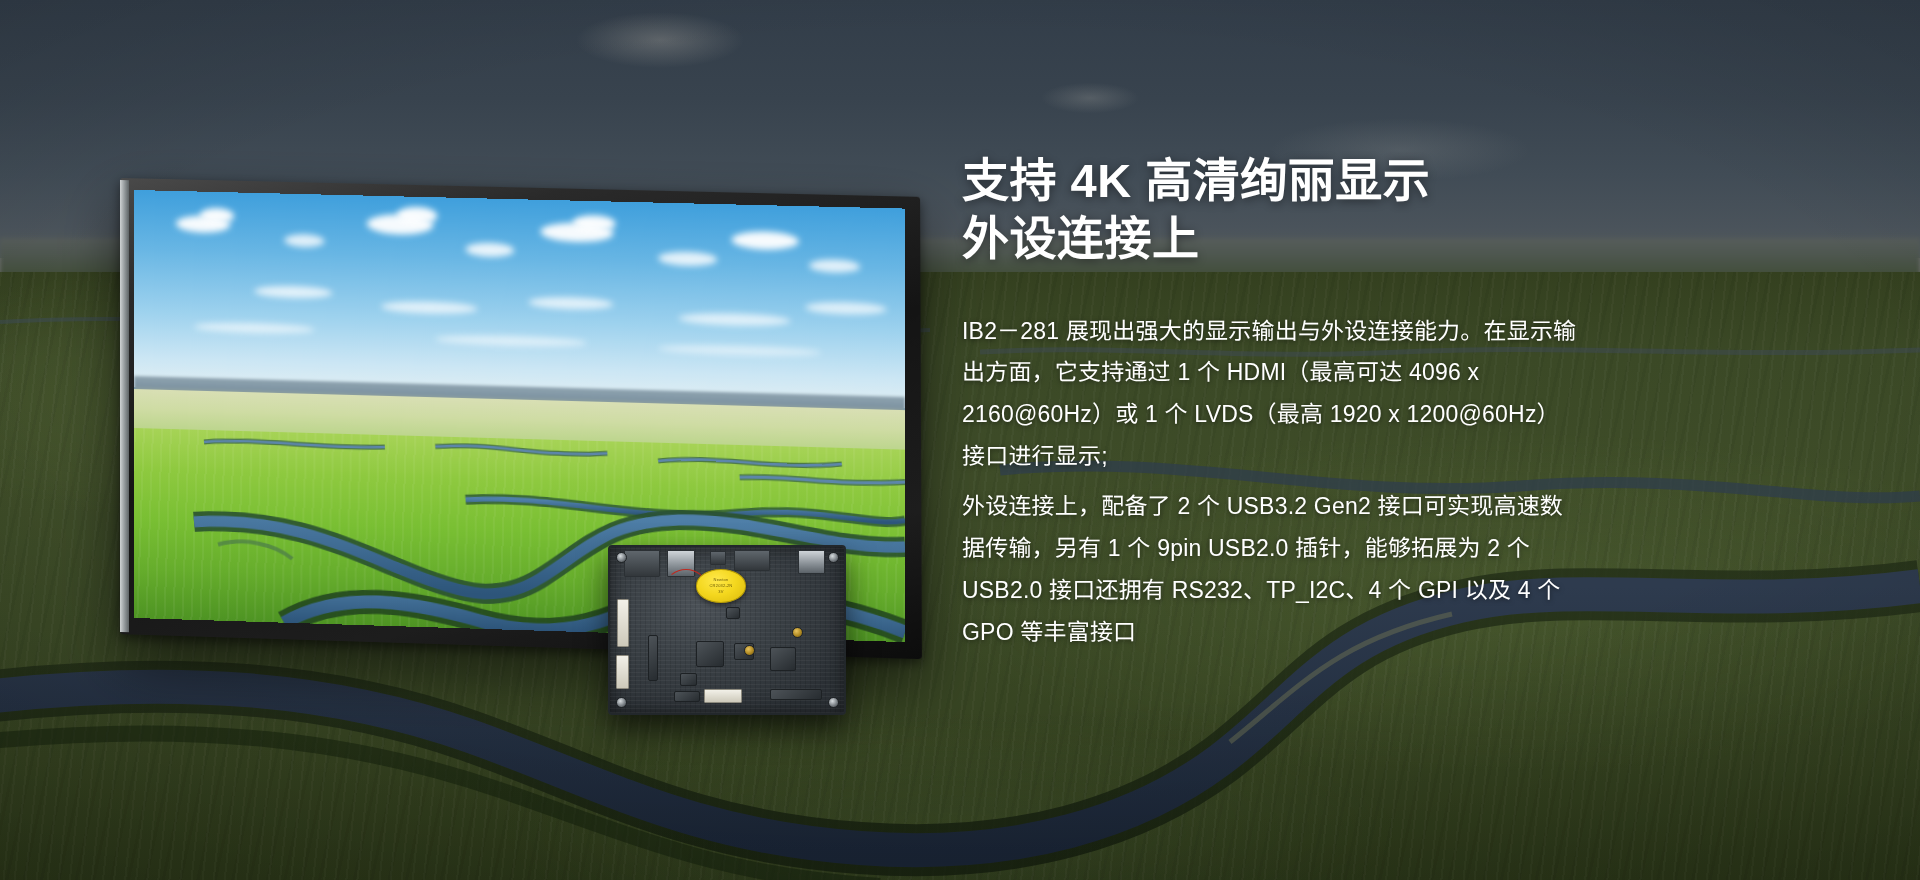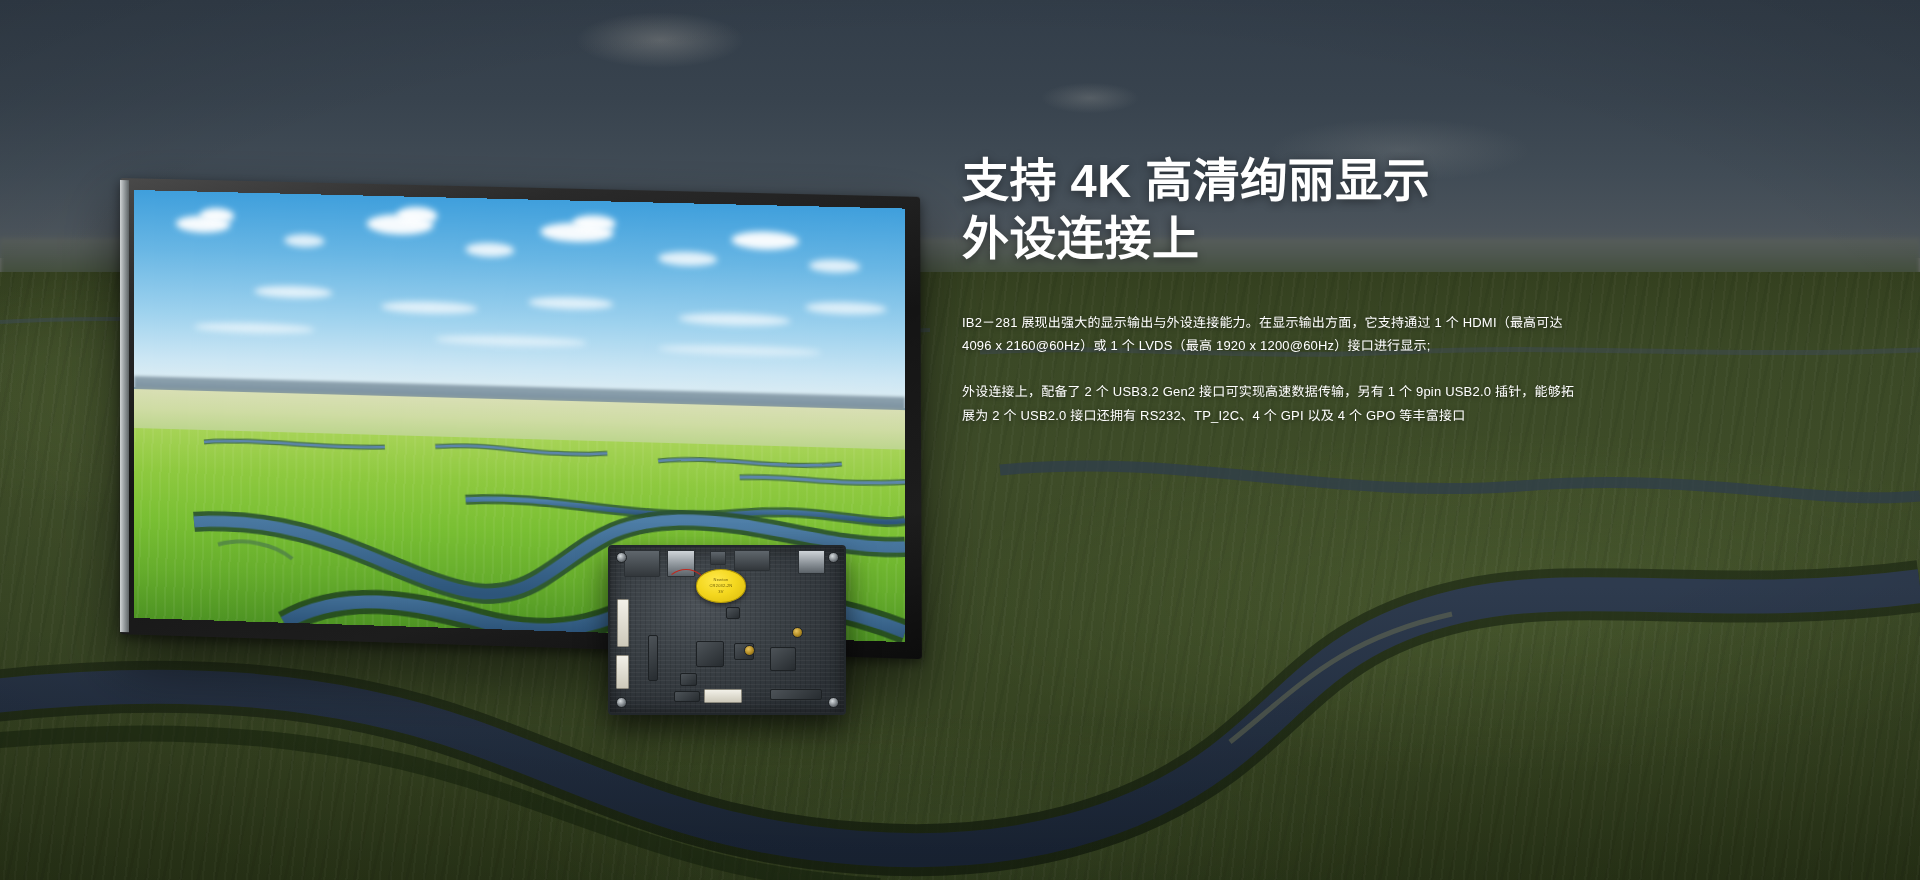--- a/index.html
+++ b/index.html
@@ -140,24 +140,24 @@
 
   
   #copy { position:absolute; left:962px; top:152px; width:620px; }
   #headline {
     color:#ffffff; font-size:47px; line-height:1.24; font-weight:700;
     letter-spacing:.5px; text-shadow:0 2px 10px rgba(0,0,0,.45);
   }
   #headline .hl-line { display:block; white-space:nowrap; }
   #body { margin-top:42px; }
   #body p {
-    color:#ffffff; font-size:13px; line-height:1.82; font-weight:400;
+    color:#ffffff; font-size:23px; line-height:1.82; font-weight:400;
     letter-spacing:.2px; text-shadow:0 1px 5px rgba(0,0,0,.55);
   }
-  #body p + p { margin-top:22px; }
+  #body p + p { margin-top:8px; }
 </style>
 <title>IB2-281 产品特性 — 支持 4K 高清绚丽显示 丰富接口</title></head>
 <body>
 
 <div id="stage">
 
   <div class="bg-sky"></div>
   <div class="bg-horizon"></div>
   <div class="bg-land"></div>
 

